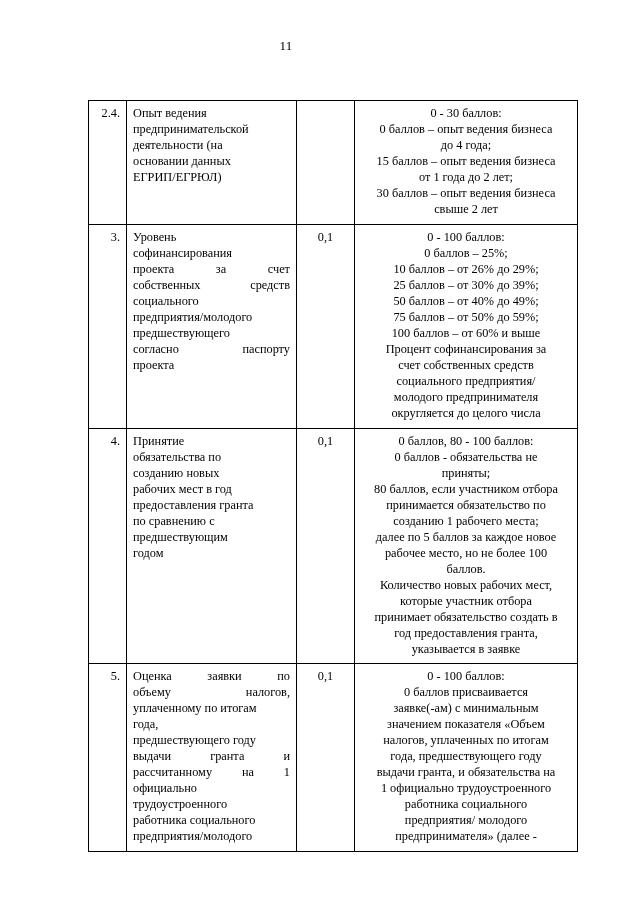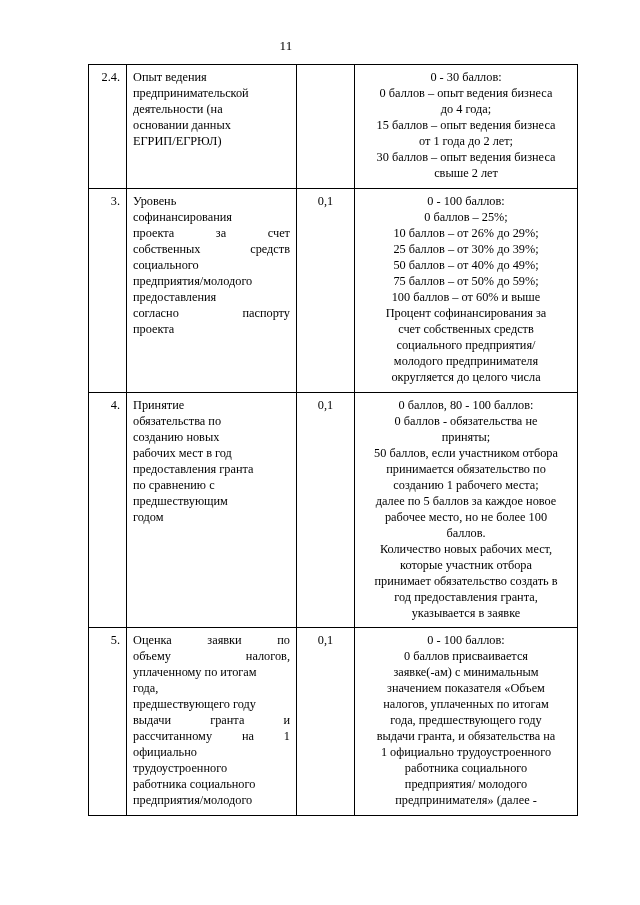--- a/index.html
+++ b/index.html
@@ -28,20 +28,21 @@
     padding-bottom: 10px;
     letter-spacing: 0.3px;
   }
   table.criteria {
     border-collapse: collapse;
     table-layout: fixed;
     margin-left: 88px;
     width: 489px;
     font-size: 12.3px;
     line-height: 1.30;
+    margin-top: 36px;
   }
   table.criteria td {
     border: 1px solid #000000;
     vertical-align: top;
     padding: 5px 6px 6px 6px;
   }
   col.c-num    { width: 38px; }
   col.c-name   { width: 170px; }
   col.c-weight { width: 58px; }
   col.c-score  { width: 223px; }
@@ -114,21 +115,21 @@
 
       <tr>
         <td class="num">3.</td>
         <td class="name">
           <span class="name-line">Уровень</span>
           <span class="name-line">софинансирования</span>
           <span class="spread">проекта за счет</span>
           <span class="spread">собственных средств</span>
           <span class="name-line">социального</span>
           <span class="name-line">предприятия/молодого</span>
-          <span class="name-line">предоставления</span>
+          <span class="name-line">предшествующего</span>
           <span class="spread">согласно паспорту</span>
           <span class="name-line">проекта</span>
         </td>
         <td class="weight">0,1</td>
         <td class="score">
           <span class="score-line">0 - 100 баллов:</span>
           <span class="score-line">0 баллов – 25%;</span>
           <span class="score-line">10 баллов – от 26% до 29%;</span>
           <span class="score-line">25 баллов – от 30% до 39%;</span>
           <span class="score-line">50 баллов – от 40% до 49%;</span>
@@ -152,21 +153,21 @@
           <span class="name-line">предоставления гранта</span>
           <span class="name-line">по сравнению с</span>
           <span class="name-line">предшествующим</span>
           <span class="name-line">годом</span>
         </td>
         <td class="weight">0,1</td>
         <td class="score">
           <span class="score-line">0 баллов, 80 - 100 баллов:</span>
           <span class="score-line">0 баллов - обязательства не</span>
           <span class="score-line">приняты;</span>
-          <span class="score-line">50 баллов, если участником отбора</span>
+          <span class="score-line">80 баллов, если участником отбора</span>
           <span class="score-line">принимается обязательство по</span>
           <span class="score-line">созданию 1 рабочего места;</span>
           <span class="score-line">далее по 5 баллов за каждое новое</span>
           <span class="score-line">рабочее место, но не более 100</span>
           <span class="score-line">баллов.</span>
           <span class="score-line">Количество новых рабочих мест,</span>
           <span class="score-line">которые участник отбора</span>
           <span class="score-line">принимает обязательство создать в</span>
           <span class="score-line">год предоставления гранта,</span>
           <span class="score-line">указывается в заявке</span>

